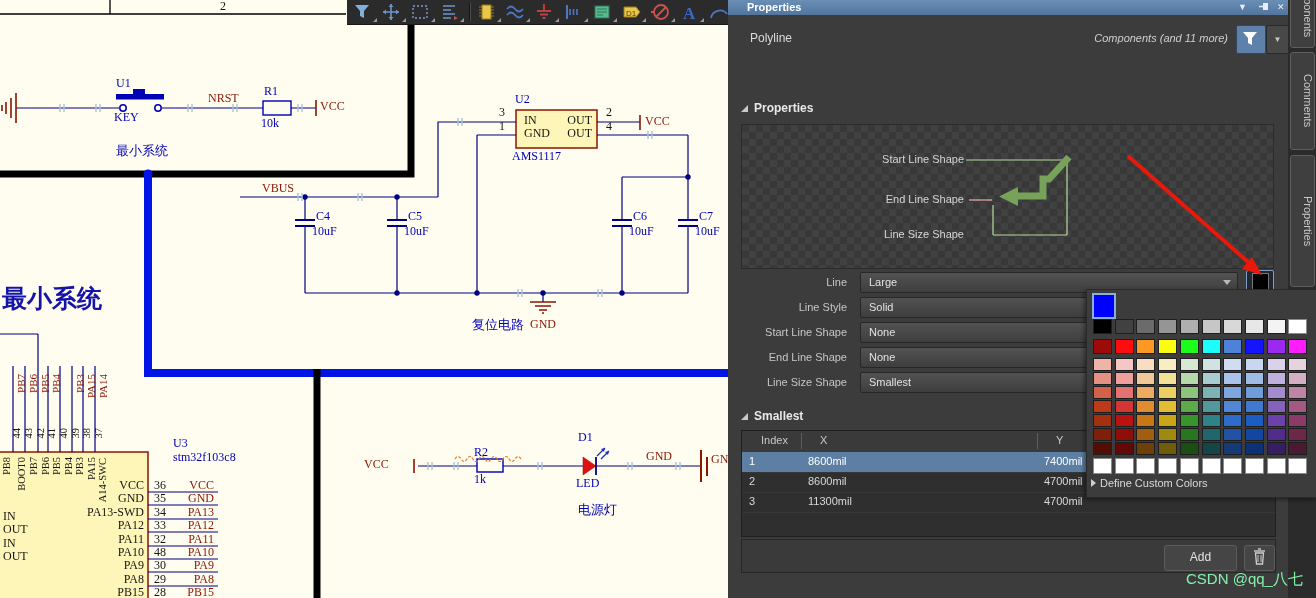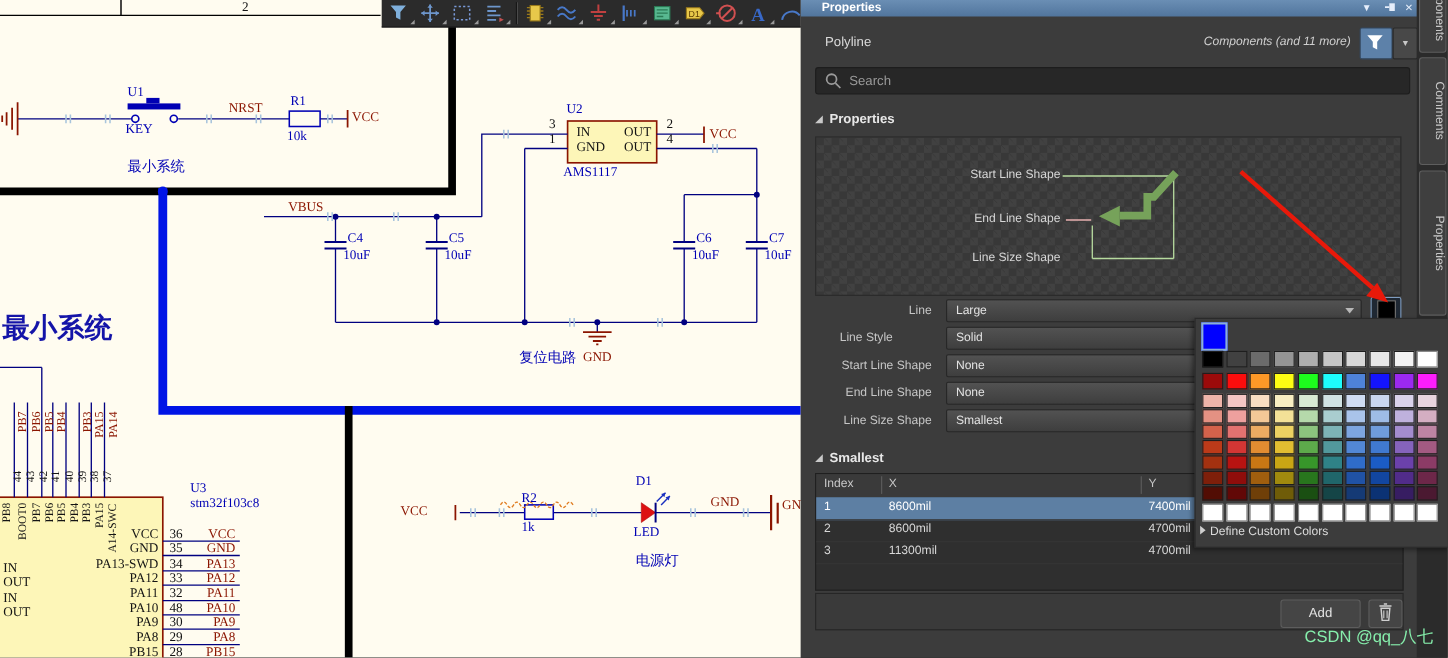--- a/index.html
+++ b/index.html
@@ -43,21 +43,21 @@
   .pvlbl{position:absolute;width:150px;text-align:right;font-size:11px;color:#d6d6d6;}
   .frow-label{position:absolute;left:0px;width:119px;text-align:right;font-size:11px;color:#c6c6c6;}
   .frow-ctl{position:absolute;left:132px;width:378px;height:21px;background:linear-gradient(#525252,#3e3e3e);border:1px solid #272727;border-radius:2px;box-sizing:border-box;}
   .frow-ctl .val{position:absolute;left:8px;top:3px;font-size:11px;color:#e2e2e2;}
   .frow-ctl .dd{position:absolute;right:6px;top:7px;width:0;height:0;border-left:4px solid transparent;border-right:4px solid transparent;border-top:5px solid #b8b8b8;}
   #line-swatch{position:absolute;left:518px;top:270px;width:26px;height:23px;background:#1f2833;border:1px solid #7e9cc0;border-radius:2px;}
   #line-swatch .inner{position:absolute;left:5px;top:2px;width:15px;height:17px;background:#000;border:1px solid #777;}
   
   #vtable{position:absolute;left:13px;top:430px;width:535px;height:107px;background:#2f2f2f;border:1px solid #1f1f1f;box-sizing:border-box;}
   .vhead{position:absolute;left:0;top:0;width:100%;height:21px;background:#3a3a3a;border-bottom:1px solid #262626;}
-  .vhc{position:absolute;top:3px;font-size:11px;color:#c8c8c8;}
+  .vhc{position:absolute;top:3px;font-size:11px;color:#c8c8c8;margin-left:12px;}
   .vsep{position:absolute;top:2px;width:1px;height:16px;background:#5e5e5e;}
   .vrow{position:absolute;left:0;width:100%;height:20px;border-bottom:1px solid #363636;}
   .vrow .cell{position:absolute;top:3px;font-size:11px;color:#d8d8d8;}
   .vrow.sel{background:#5d7fa3;}
   .vrow.sel .cell{color:#fff;}
   #btnrow{position:absolute;left:13px;top:539px;width:535px;height:34px;background:#3a3a3a;border:1px solid #262626;box-sizing:border-box;}
   #add-btn{position:absolute;left:422px;top:5px;width:71px;height:24px;background:#454545;border:1px solid #5d5d5d;border-radius:3px;color:#e2e2e2;font-size:12px;text-align:center;line-height:23px;}
   #del-btn{position:absolute;left:502px;top:5px;width:29px;height:24px;background:#454545;border:1px solid #5d5d5d;border-radius:3px;}
   
   #tabstrip{position:absolute;left:1288px;top:0;width:28px;height:598px;background:#2b2b2b;}
@@ -315,27 +315,20 @@
       <div class="hicon" style="left:549px;">✕</div>
     </div>
     <div id="objtype">Polyline</div>
     <div id="scope">Components (and 11 more)</div>
     <div id="filter-btn">
       <svg width="26" height="25">
         <polygon points="6,6 20,6 15,12 15,19 11,17 11,12" fill="#fff"></polygon>
       </svg>
     </div>
     <div id="filter-caret">▼</div>
-    <div id="searchbox">
-      <svg width="16" height="16" style="position:absolute;left:8px;top:4px;">
-        <circle cx="6" cy="6" r="4.5" fill="none" stroke="#9a9a9a" stroke-width="1.6"></circle>
-        <line x1="9.5" y1="9.5" x2="14" y2="14" stroke="#9a9a9a" stroke-width="1.6"></line>
-      </svg>
-      <div id="search-text">Search</div>
-    </div>
 
     <div class="sect" style="top:101px;"><span class="tri"></span><span>Properties</span></div>
 
     <div id="preview">
       <svg width="531" height="143">
         <path d="M224,35 H325 M325,35 V110 M251,110 H325 M251,80 V110" stroke="#b6da9e" stroke-width="1.2" fill="none"></path>
         <path d="M227,75 H250" stroke="#e8b0b0" stroke-width="1.2" fill="none"></path>
         <path d="M327,32 L307,54 L301,54 L301,71 L276,71" stroke="#76a25a" stroke-width="7" fill="none"></path>
         <polygon points="276,62 276,81 257,71.5" fill="#76a25a"></polygon>
       </svg>
@@ -343,21 +336,21 @@
       <div class="pvlbl" style="left:72px;top:68px;">End Line Shape</div>
       <div class="pvlbl" style="left:72px;top:103px;">Line Size Shape</div>
     </div>
 
     <div id="fields">
         <div class="frow-label" style="top: 276px;">Line</div>
         <div class="frow-ctl" style="top: 272px;">
           <span class="val">Large</span>
           <span class="dd"></span>
         </div>
-        <div class="frow-label" style="top: 301px; text-align: center;">Line Style</div>
+        <div class="frow-label" style="top: 301px;">Line Style</div>
         <div class="frow-ctl" style="top: 297px;">
           <span class="val">Solid</span>
           <span class="dd"></span>
         </div>
         <div class="frow-label" style="top: 326px;">Start Line Shape</div>
         <div class="frow-ctl" style="top: 322px;">
           <span class="val">None</span>
           <span class="dd"></span>
         </div>
         <div class="frow-label" style="top: 351px;">End Line Shape</div>

